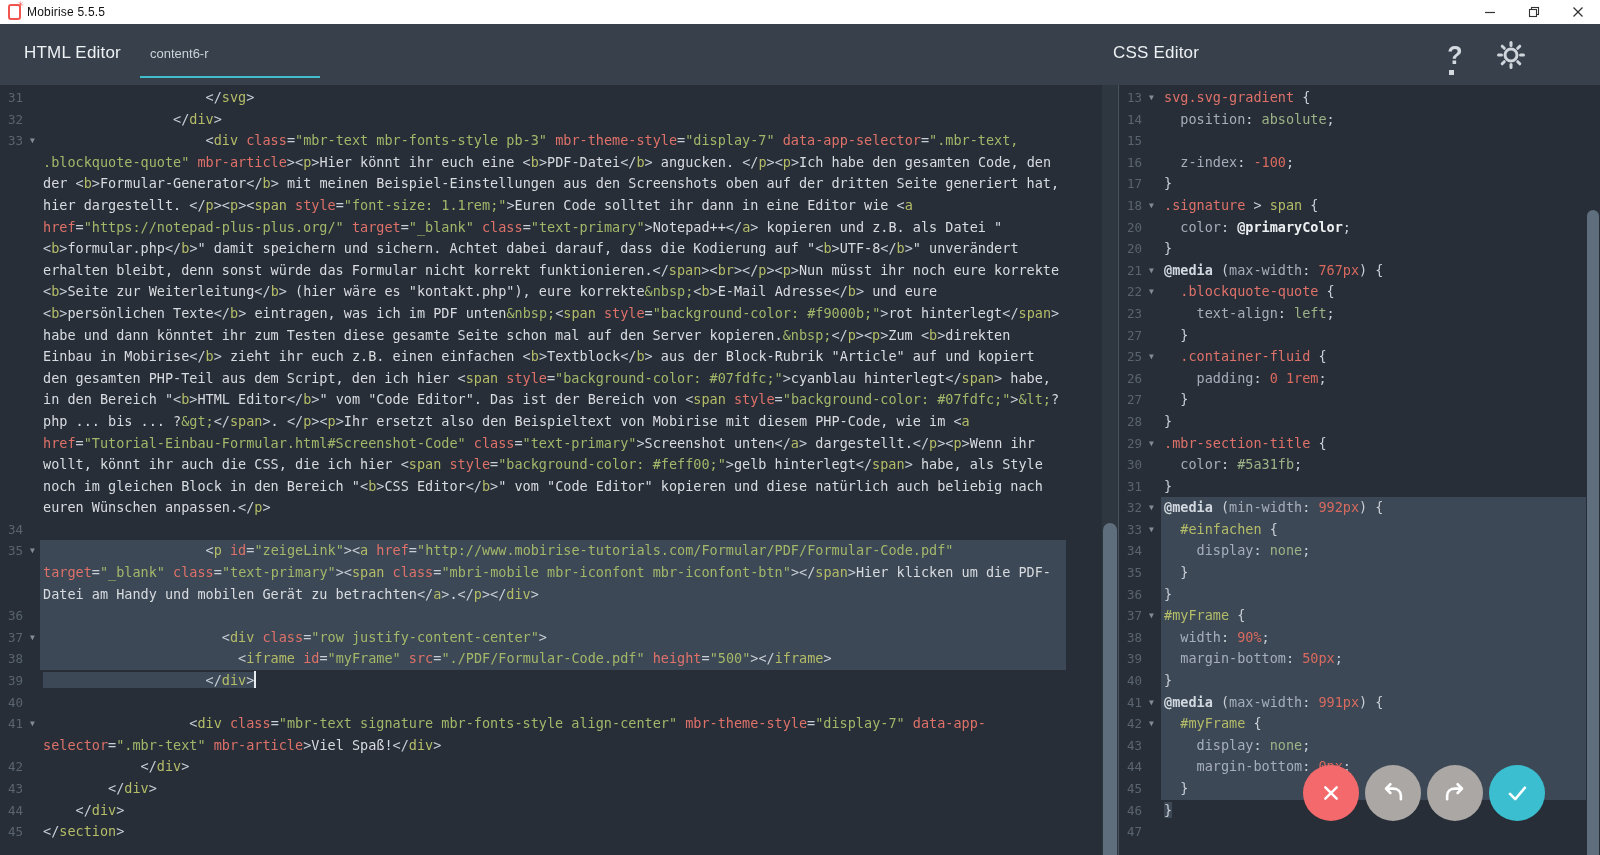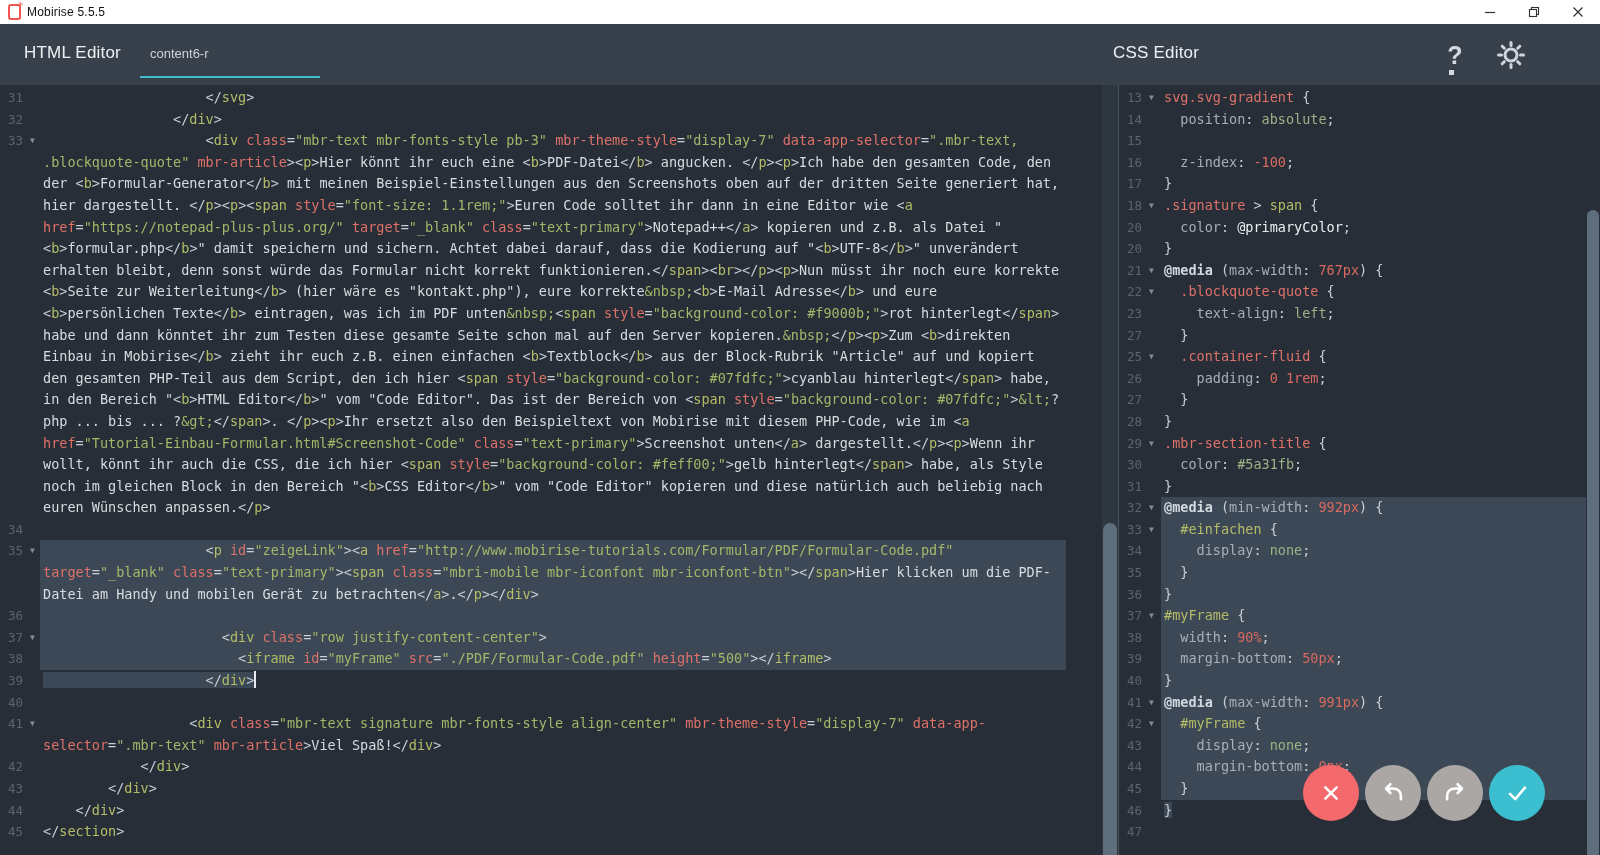--- a/index.html
+++ b/index.html
@@ -51,21 +51,21 @@
   .cm-code{flex:1;white-space:pre-wrap;overflow-wrap:break-word;word-break:break-word;
     padding-left:3px;color:var(--tk-txt)}
   .leftpane .cm-code{margin-right:36px}
   .rightpane .cm-code{margin-right:14px}
   .cm-code.selfull{background:var(--selection)}
   .seltail{background:var(--selection)}
   .cursor{display:inline-block;width:2px;height:17px;background:#e6ebf0;vertical-align:-3px}
   .tk-pln{color:var(--tk-pln)} .tk-tag{color:var(--tk-tag)} .tk-attr{color:var(--tk-attr)}
   .tk-str{color:var(--tk-str)} .tk-txt{color:var(--tk-txt)} .tk-num{color:var(--tk-num)}
   .tk-prop{color:var(--tk-prop)} .tk-kw{color:var(--tk-kw)}
-  .tk-at{color:var(--tk-at);font-weight:bold} .tk-var{color:var(--tk-var);font-weight:normal}
+  .tk-at{color:var(--tk-at);font-weight:bold} .tk-var{color:var(--tk-var);font-weight:bold}
 
   
   .vscroll{position:absolute;top:85px;height:770px;background:var(--track)}
   .vscroll.mid{left:1102px;width:16px}
   .vscroll.far{left:1586px;width:14px;background:var(--bg)}
   .vthumb{position:absolute;left:1px;right:1px;background:var(--thumb);border-radius:7px}
   .mid .vthumb{top:438px;height:340px}
   .far .vthumb{top:125px;height:652px}
 
   

